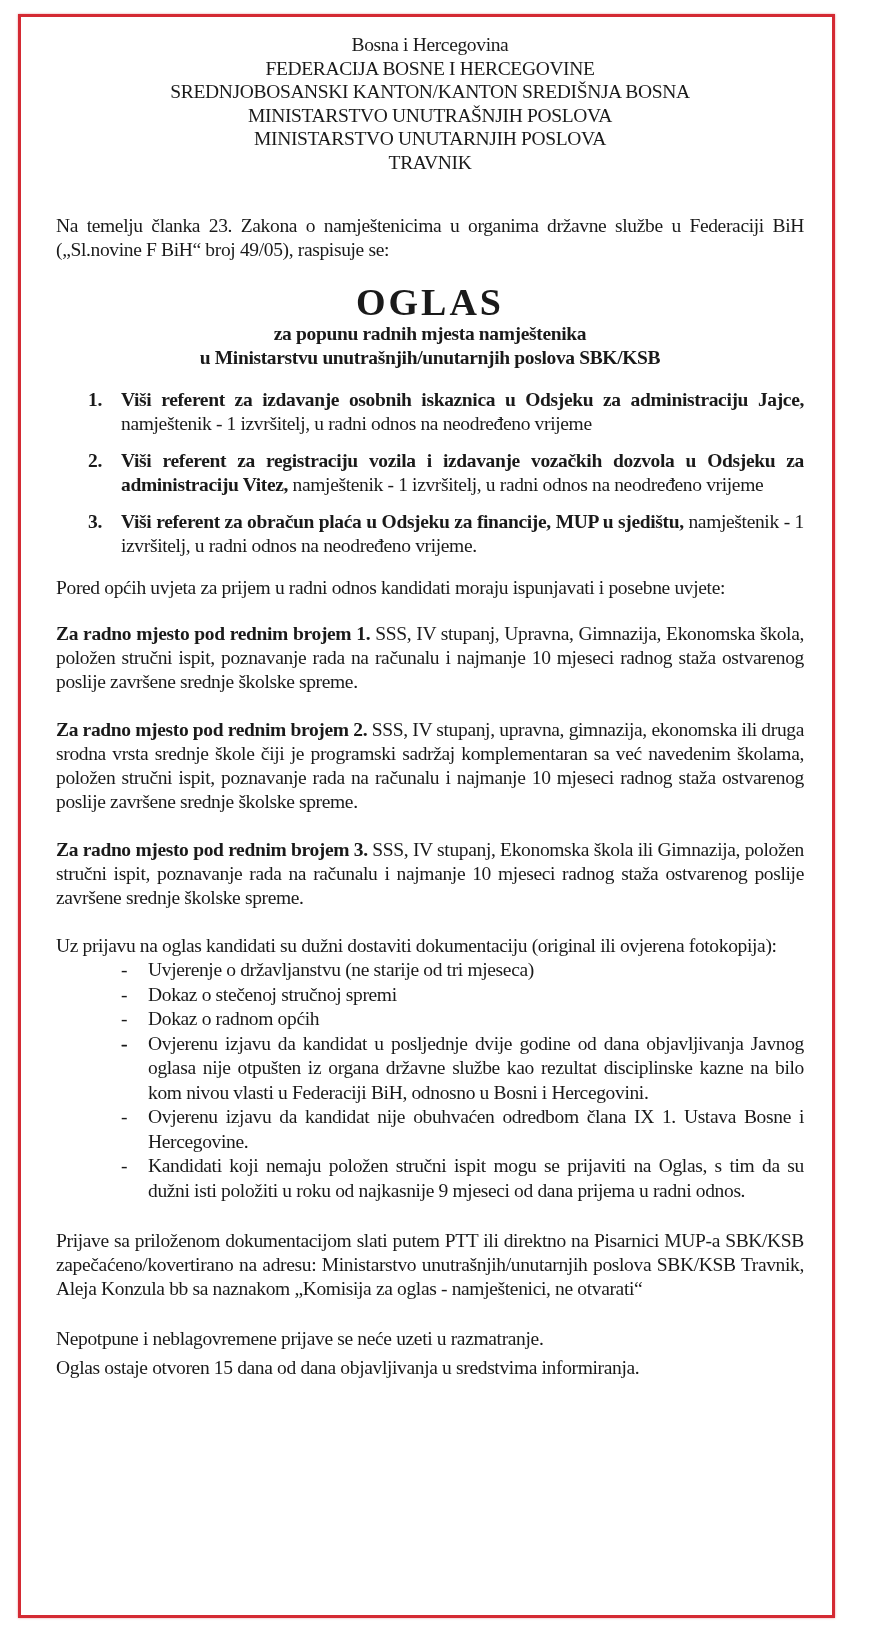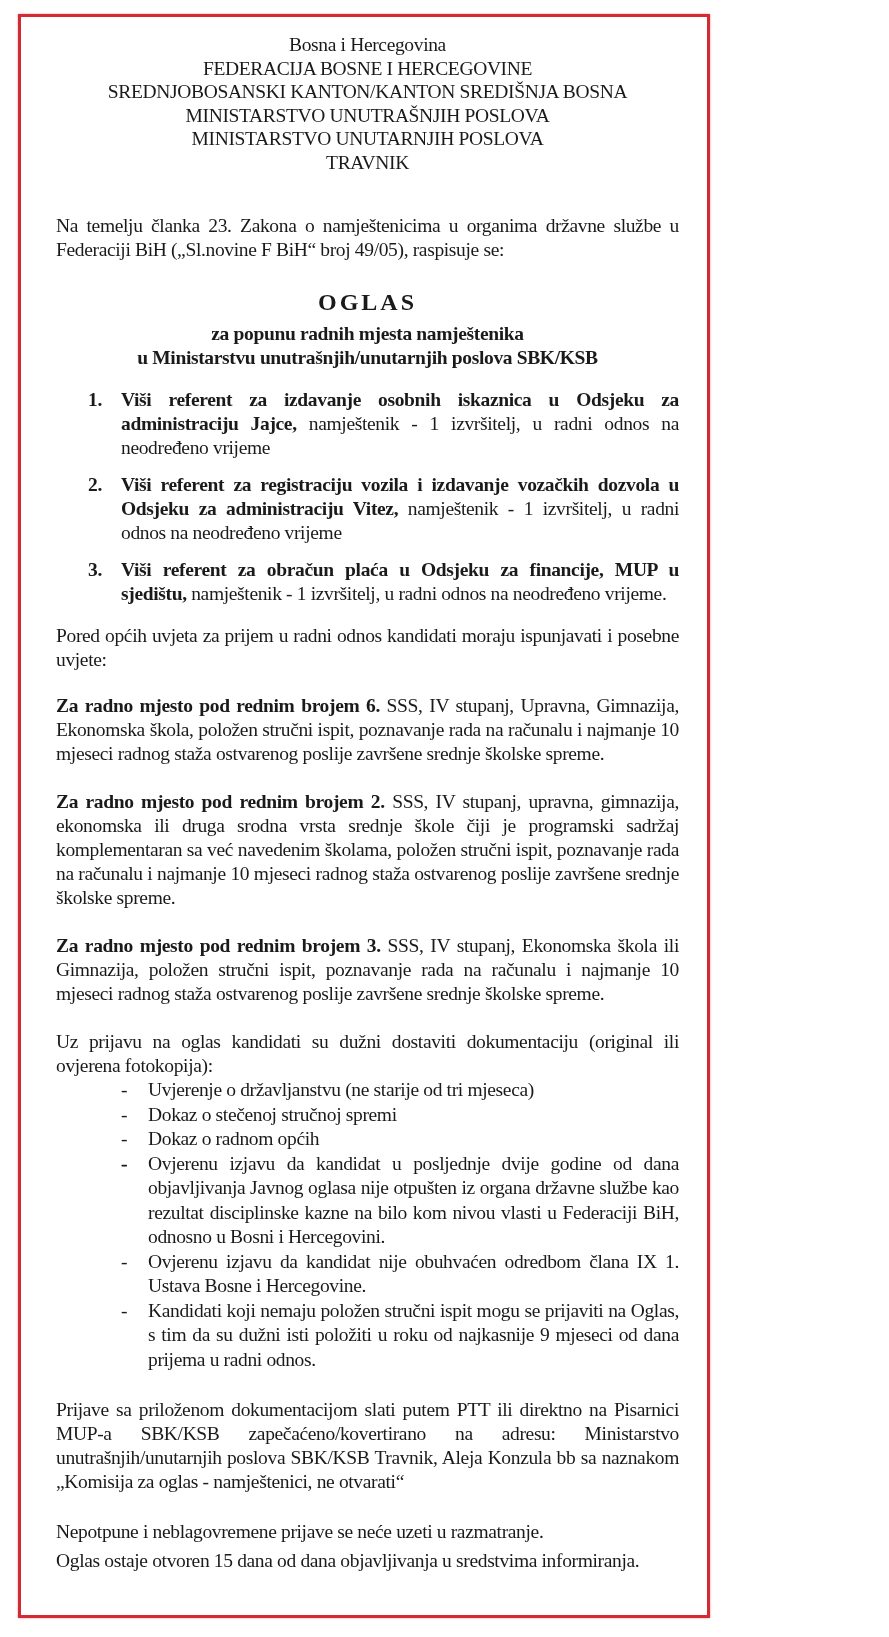--- a/index.html
+++ b/index.html
@@ -1,38 +1,38 @@
 <!DOCTYPE html>
 <html><head>
 <meta charset="utf-8">
 <style>
   html, body { margin: 0; padding: 0; background: #ffffff; }
   body { width: 889px; height: 1637px; position: relative; overflow: hidden; }
   .frame {
     position: absolute;
     left: 18px; top: 14px;
-    width: 692px; height: 1604px;
+    width: 817px; height: 1604px;
     box-sizing: border-box;
     border: 3px solid #d42a33;
     box-shadow: 0 0 2px rgba(212,42,51,0.5);
     background: #ffffff;
   }
   .doc {
     position: absolute;
     left: 35px; top: 0; right: 28px;
     font-family: "Liberation Serif", "DejaVu Serif", serif;
     color: #1a1a1a;
     font-size: 19.5px;
     line-height: 24px;
     letter-spacing: -0.35px;
   }
   .header { text-align: center; padding-top: 16px; line-height: 23.5px; font-size: 19.5px; }
   .header .bold { font-weight: normal; }
   .intro { margin-top: 40px; text-align: justify; }
-  .title { text-align: center; font-weight: bold; font-size: 24px; letter-spacing: 3px; line-height: 40px; margin-top: 20px; }
+  .title { text-align: center; font-weight: bold; font-size: 38px; letter-spacing: 3px; line-height: 40px; margin-top: 20px; }
   .subtitle { text-align: center; font-weight: bold; font-size: 19.5px; line-height: 24px; }
   .positions { margin: 18px 0 0 0; padding: 0; list-style: none; }
   .positions li { position: relative; padding-left: 65px; margin-bottom: 13px; text-align: justify; }
   .positions .num { position: absolute; left: 32px; top: 0; font-weight: bold; }
   .positions .b { font-weight: bold; }
   .para { margin-top: 20px; text-align: justify; }
   .para .b { font-weight: bold; }
   .para-tight { margin-top: 5px; text-align: justify; }
   .docs { margin: 0; padding: 0; list-style: none; }
   .docs li { position: relative; padding-left: 92px; text-align: justify; line-height: 24.5px; }
@@ -70,21 +70,21 @@
       </li>
       <li>
         <span class="num">3.</span>
         <span class="b">Viši referent za obračun plaća u Odsjeku za financije, MUP u sjedištu,</span><span> namještenik - 1 izvršitelj, u radni odnos na neodređeno vrijeme.</span>
       </li>
     </ol>
 
     <div class="para" style="margin-top:18px">Pored općih uvjeta za prijem u radni odnos kandidati moraju ispunjavati i posebne uvjete:</div>
 
     <div class="para" style="margin-top:22px">
-      <span class="b">Za radno mjesto pod rednim brojem 6.</span><span> SSS, IV stupanj,  Upravna,  Gimnazija, Ekonomska škola, položen stručni ispit, poznavanje rada na računalu i najmanje 10 mjeseci radnog staža ostvarenog poslije završene srednje školske spreme.</span>
+      <span class="b">Za radno mjesto pod rednim brojem 1.</span><span> SSS, IV stupanj,  Upravna,  Gimnazija, Ekonomska škola, položen stručni ispit, poznavanje rada na računalu i najmanje 10 mjeseci radnog staža ostvarenog poslije završene srednje školske spreme.</span>
     </div>
 
     <div class="para" style="margin-top:24px">
       <span class="b">Za radno mjesto pod rednim brojem 2.</span><span> SSS, IV stupanj, upravna, gimnazija, ekonomska ili druga srodna vrsta srednje škole čiji je programski sadržaj komplementaran sa već navedenim školama, položen stručni  ispit, poznavanje rada na računalu i najmanje 10 mjeseci radnog staža ostvarenog poslije završene srednje školske spreme.</span>
     </div>
 
     <div class="para" style="margin-top:24px">
       <span class="b">Za radno mjesto pod rednim brojem 3.</span><span> SSS, IV stupanj, Ekonomska škola ili Gimnazija, položen stručni ispit, poznavanje rada na računalu i najmanje 10 mjeseci radnog staža ostvarenog poslije završene srednje školske spreme.</span>
     </div>
 

